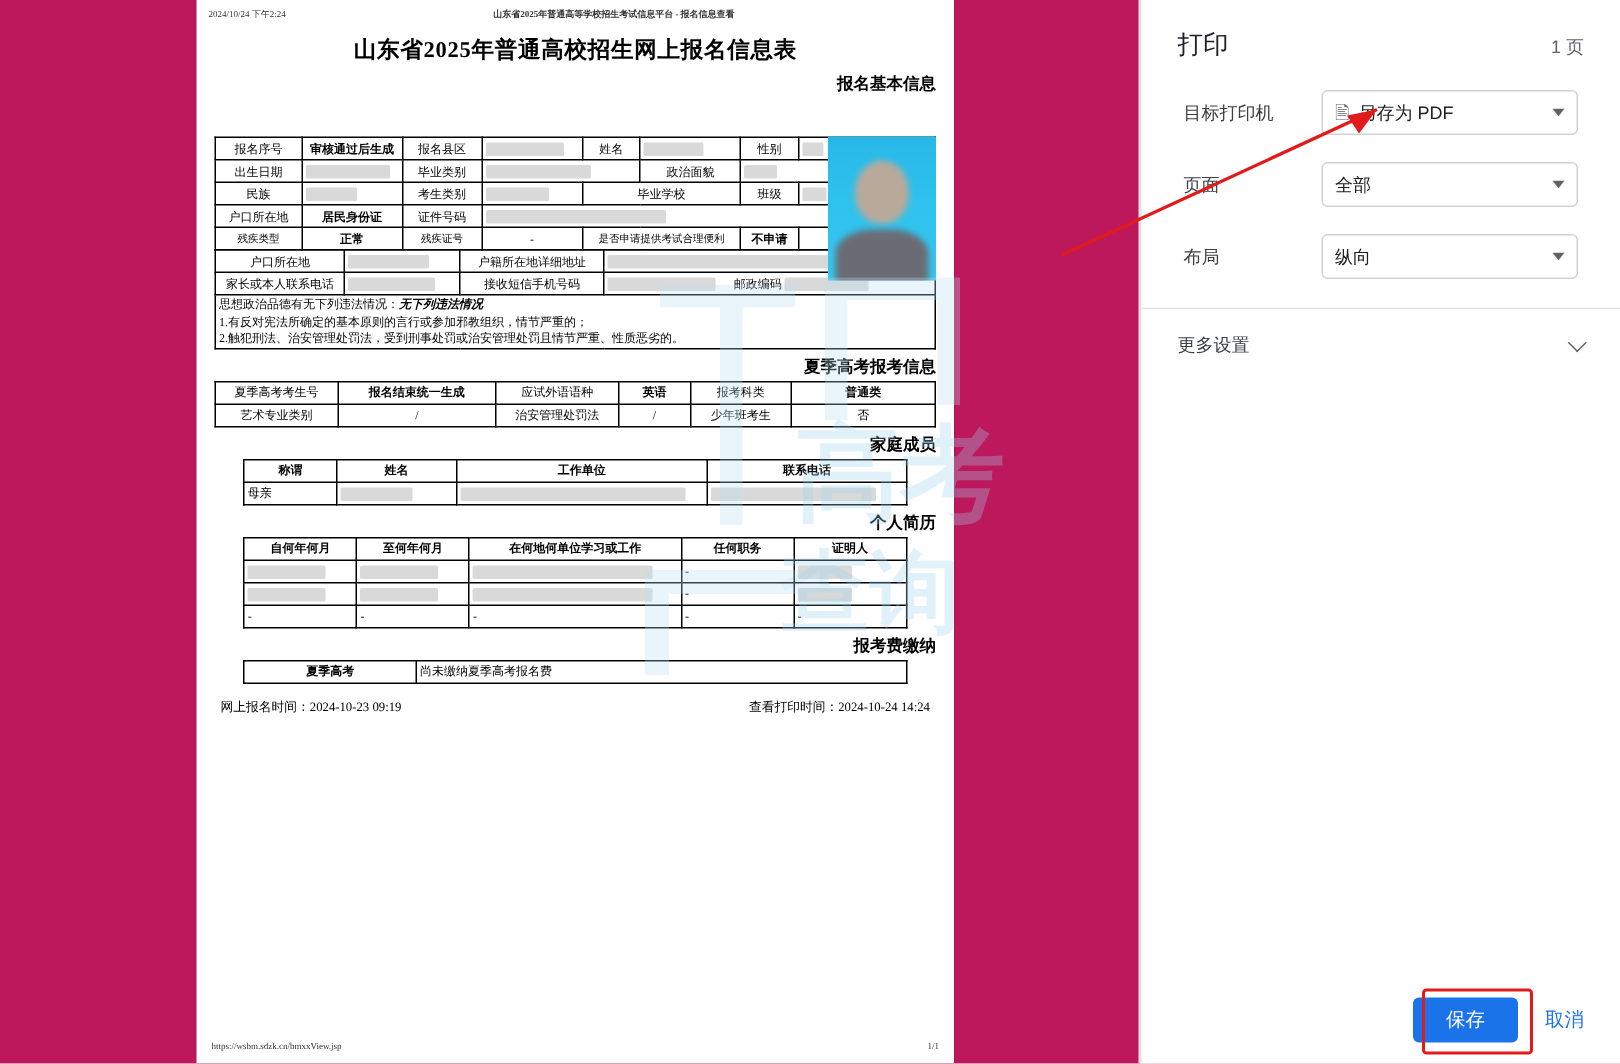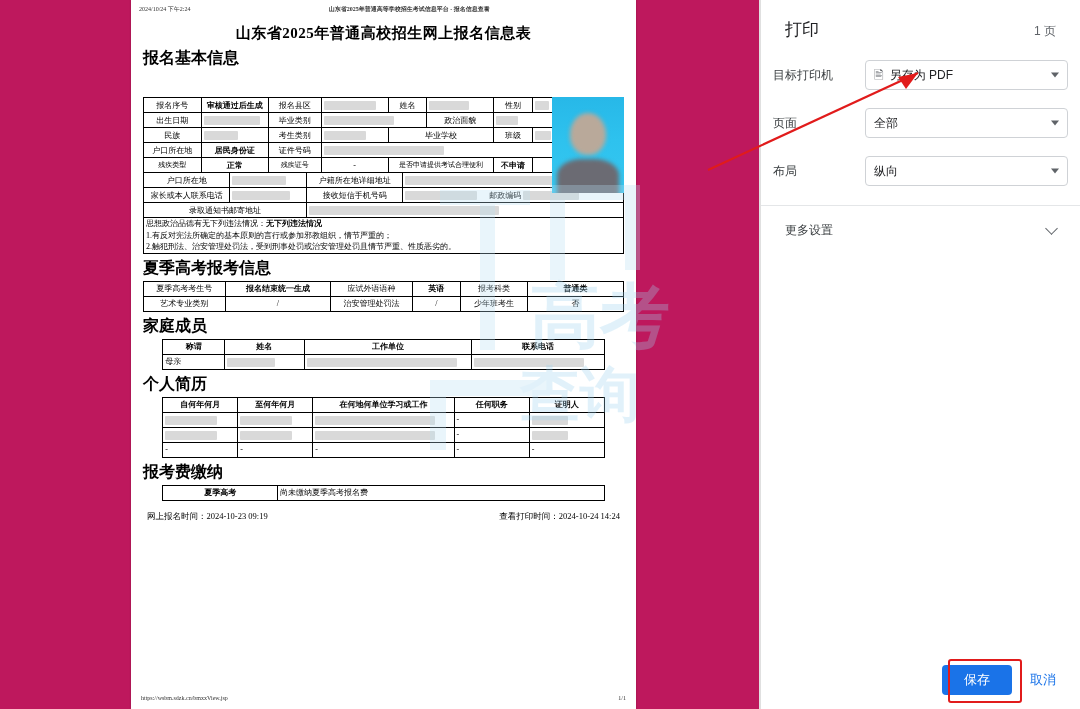--- a/index.html
+++ b/index.html
@@ -39,21 +39,21 @@
     position: relative;
     margin: 10px 12px 0 12px;
     font-family: "Liberation Serif", serif;
     color: #000;
   }
   .doc-title {
     text-align: center; font-size: 15px; font-weight: bold; letter-spacing: .5px;
     margin-bottom: 5px;
   }
   .sec-title {
-    text-align: left; font-size: 16px; font-weight: bold; margin: 4px 0 2px 0;
+    text-align: right; font-size: 11px; font-weight: bold; margin: 4px 0 2px 0;
   }
   table.f { border-collapse: collapse; width: 100%; font-size: 8px; table-layout: fixed; }
   table.f td { border: 1px solid #000; height: 15px; padding: 0 2px; vertical-align: middle; }
   .lbl { text-align: center; }
   .bold { font-weight: bold; }
   .ctext { text-align: center; }
   .redact { display: inline-block; background: #d9d9d9; height: 9px; border-radius: 1px; vertical-align: middle; }
 
   .photo {
     position: absolute; right: 0px; top: 0px; width: 72px; height: 96px;
@@ -67,21 +67,21 @@
     filter: blur(2px);
   }
   .photo .body {
     position: absolute; left: 50%; bottom: -6px; width: 62px; height: 40px;
     transform: translateX(-50%);
     background: #6b6b73; border-radius: 40% 40% 0 0;
     filter: blur(2px);
   }
 
   .notice { font-size: 8px; line-height: 1.45; padding: 3px 4px; }
-  .notice b { font-weight: bold; }
+  .notice b { font-weight: bold; font-style: italic; }
 
   .timeline {
     display: flex; font-size: 8.5px; margin-top: 10px; padding: 0 4px;
   }
   .timeline .left { width: 55%; }
   .timeline .right { width: 45%; text-align: right; }
 
   
   .watermark {
     position: absolute; left: 400px; top: 150px;
@@ -99,21 +99,21 @@
     position: absolute; right: 0; top: 0; width: 320px; height: 709px;
     background: #ffffff; border-left: 1px solid #e0e0e0;
   }
   .pp-head {
     display: flex; justify-content: space-between; align-items: baseline;
     padding: 18px 24px 10px 24px;
   }
   .pp-title { font-size: 17px; color: #202124; }
   .pp-count { font-size: 12px; color: #5f6368; }
   .pp-row {
-    display: flex; align-items: center; padding: 9px 12px;
+    display: flex; align-items: center; padding: 9px 28px;
   }
   .pp-label { font-size: 12px; color: #3c4043; width: 92px; flex: none; }
   .pp-select {
     position: relative; flex: 1; height: 30px;
     border: 1px solid #cfd2d6; border-radius: 4px;
     background: #fff; display: flex; align-items: center;
     padding: 0 26px 0 8px; font-size: 12px; color: #202124;
   }
   .pp-select .val { overflow: hidden; white-space: nowrap; text-overflow: ellipsis; }
   .pp-select .caret {
@@ -259,24 +259,20 @@
             <td><span class="redact" style="width:58px"></span></td>
             <td class="lbl">接收短信手机号码</td>
             <td>
               <span class="redact" style="width:72px"></span>
               <span style="display:inline-block;width:8px"></span>
               <span>邮政编码</span>
               <span class="redact" style="width:56px"></span>
             </td>
           </tr>
           <tr>
-            <td class="lbl" colspan="2">录取通知书邮寄地址</td>
-            <td colspan="2"><span class="redact" style="width:190px"></span></td>
-          </tr>
-          <tr>
             <td colspan="4" class="notice">
               <div>
                 <span>思想政治品德有无下列违法情况：</span><b>无下列违法情况</b>
               </div>
               <div>1.有反对宪法所确定的基本原则的言行或参加邪教组织，情节严重的；</div>
               <div>2.触犯刑法、治安管理处罚法，受到刑事处罚或治安管理处罚且情节严重、性质恶劣的。</div>
             </td>
           </tr>
         </tbody>
           </table>

